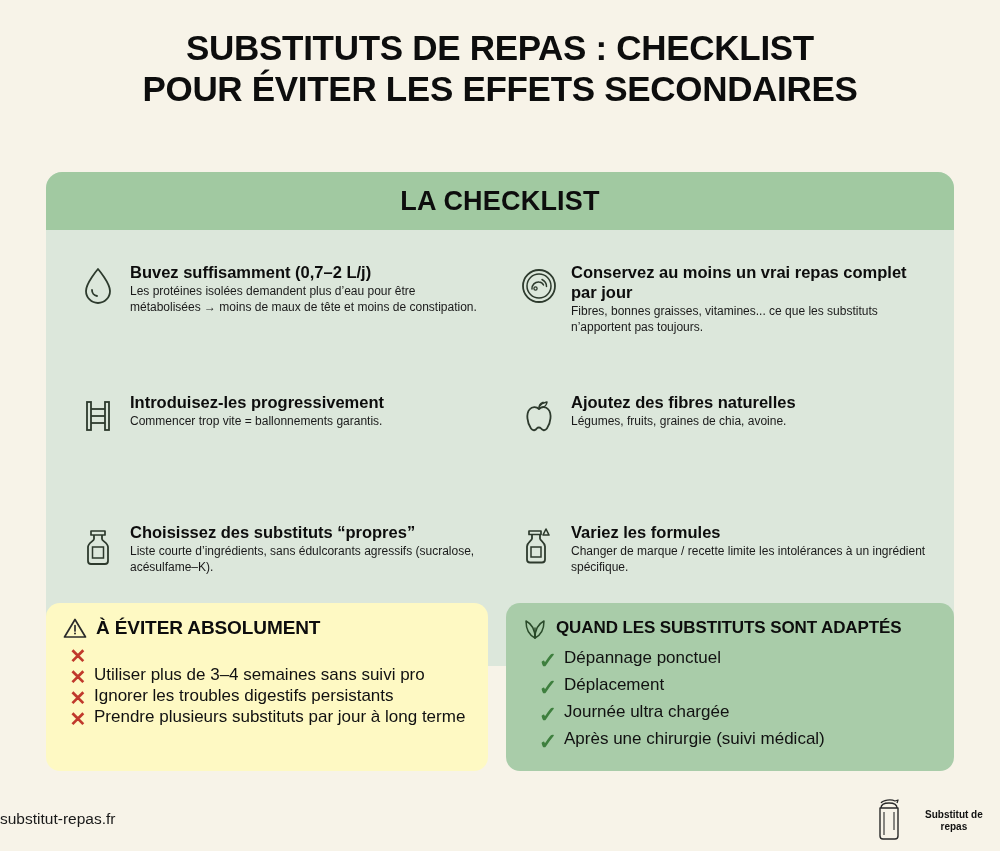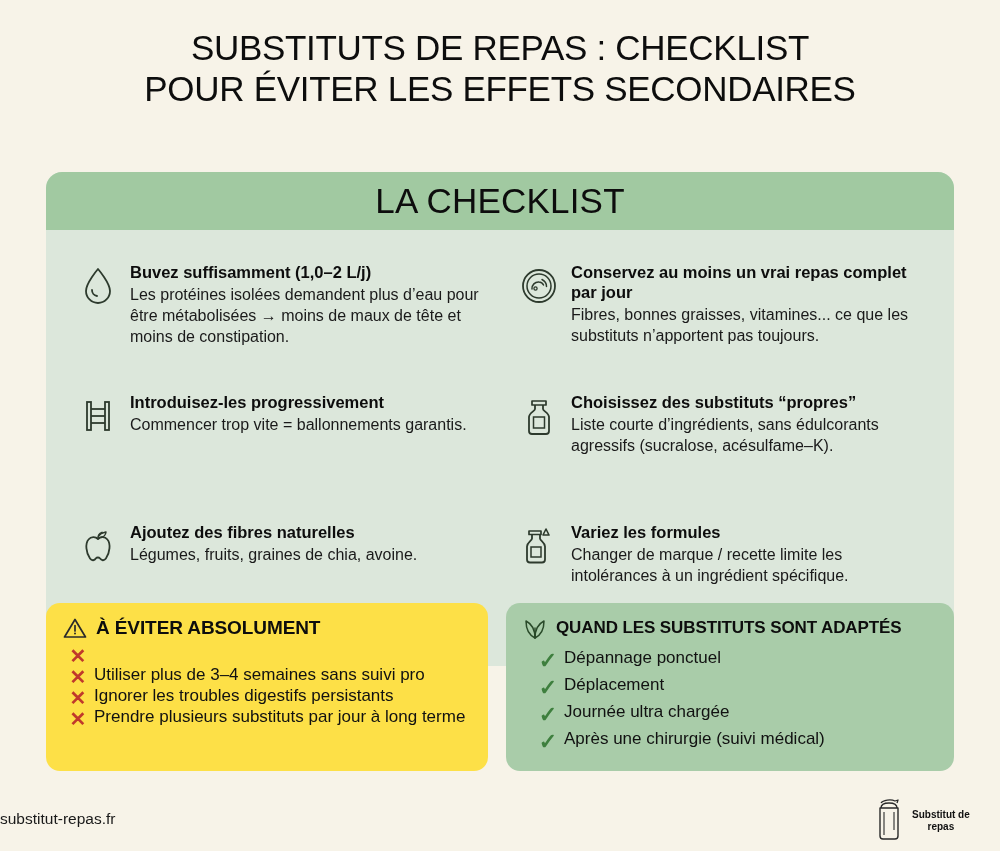--- a/index.html
+++ b/index.html
@@ -15,21 +15,21 @@
     overflow: hidden;
     position: relative;
   }
 
   
   .title-block {
     text-align: center;
     padding-top: 27px;
   }
   .title-line {
-    font-weight: normal;
+    font-weight: bold;
     font-size: 35px;
     line-height: 1.18;
     letter-spacing: -0.3px;
     color: #0D0D0D;
     white-space: nowrap;
   }
 
   
   .checklist-card {
     position: absolute;
@@ -41,22 +41,22 @@
     overflow: hidden;
   }
   .checklist-header {
     background: #A1C9A1;
     height: 58px;
     display: flex;
     align-items: center;
     justify-content: center;
   }
   .checklist-header-text {
-    font-weight: normal;
-    font-size: 35px;
+    font-weight: bold;
+    font-size: 27px;
     letter-spacing: 0.2px;
     color: #0D0D0D;
   }
   .checklist-body {
     padding: 24px 16px 26px 16px;
   }
   .grid {
     display: grid;
     grid-template-columns: 1fr 1fr;
     grid-column-gap: 6px;
@@ -81,41 +81,41 @@
   .item-icon svg { display: block; }
   .item-text { flex: 1 1 auto; padding-top: 1px; }
   .item-title {
     font-weight: bold;
     font-size: 16.5px;
     line-height: 1.2;
     color: #0D0D0D;
     margin-bottom: 1px;
   }
   .item-desc {
-    font-size: 16px;
+    font-size: 12px;
     line-height: 1.33;
     color: #1A1A1A;
   }
 
   
   .bottom-row {
     position: absolute;
     left: 46px;
     top: 603px;
     width: 908px;
     display: flex;
     gap: 18px;
   }
   .box {
     border-radius: 14px;
     padding: 12px 16px 16px 16px;
     box-sizing: border-box;
   }
   .box-avoid {
-    background: #fde047;
+    background: #fef9c3;
     width: 442px;
     min-height: 162px;
   }
   .box-good {
     background: #A9CCA9;
     width: 448px;
     min-height: 162px;
   }
   .box-header {
     display: flex;
@@ -192,21 +192,21 @@
     text-align: left;
     font-size: 15.5px;
     color: #1A1A1A;
   }
   .logo {
     position: absolute;
     left: 872px;
     top: 796px;
     display: flex;
     align-items: center;
-    gap: 6px;
+    gap: 19px;
   }
   .logo-text {
     font-size: 10px;
     font-weight: bold;
     line-height: 1.2;
     color: #111111;
     text-align: center;
     white-space: pre-line;
   }
 </style>
@@ -226,21 +226,21 @@
     <div class="grid">
 
       <div class="item">
         <div class="item-icon">
           <svg width="34" height="40" viewBox="0 0 34 40">
             <path d="M17 3 C17 3 5 17 5 25 a12 12 0 0 0 24 0 C29 17 17 3 17 3 Z" fill="none" stroke="#2D3A2D" stroke-width="1.8" stroke-linejoin="round"></path>
             <path d="M11 24 a6 6 0 0 0 5 6" fill="none" stroke="#2D3A2D" stroke-width="1.8" stroke-linecap="round"></path>
           </svg>
         </div>
         <div class="item-text">
-          <div class="item-title">Buvez suffisamment (1,0–2 L/j)</div>
+          <div class="item-title">Buvez suffisamment (0,7–2 L/j)</div>
           <div class="item-desc">Les protéines isolées demandent plus d’eau pour être métabolisées → moins de maux de tête et moins de constipation.</div>
         </div>
       </div>
 
       <div class="item">
         <div class="item-icon">
           <svg width="38" height="38" viewBox="0 0 38 38">
             <circle cx="19" cy="19" r="16" fill="none" stroke="#2D3A2D" stroke-width="1.8"></circle>
             <circle cx="19" cy="19" r="12" fill="none" stroke="#2D3A2D" stroke-width="1.5"></circle>
             <path d="M12 22 a6.5 6.5 0 0 1 7-7 a5 5 0 0 1 4.5 3" fill="none" stroke="#2D3A2D" stroke-width="1.5" stroke-linecap="round"></path>
@@ -265,43 +265,43 @@
           </svg>
         </div>
         <div class="item-text">
           <div class="item-title">Introduisez-les progressivement</div>
           <div class="item-desc">Commencer trop vite = ballonnements garantis.</div>
         </div>
       </div>
 
       <div class="item">
         <div class="item-icon">
+          <svg width="36" height="40" viewBox="0 0 36 40">
+            <path d="M18 13 c-2.5-2.5-7-2.5-9.5 0.5 C5 17.5 6 27 10 32.5 c2 2.7 4.5 2 6-0.2 c0.8-1.1 3-1.1 3.8 0 c1.6 2.2 4.1 2.9 6.1 0.2 c4-5.5 5-15 1.5-19 C25 10.5 20.5 10.5 18 13 Z" fill="none" stroke="#2D3A2D" stroke-width="1.8" stroke-linejoin="round"></path>
+            <path d="M18 12.5 c0-3 1.5-5 4-6" fill="none" stroke="#2D3A2D" stroke-width="1.7" stroke-linecap="round"></path>
+            <path d="M18.5 10 c2.5-3.5 6-3.5 7.5-4 c-0.3 3-2.5 5.3-5.5 5.3" fill="none" stroke="#2D3A2D" stroke-width="1.5" stroke-linejoin="round"></path>
+          </svg>
+        </div>
+        <div class="item-text">
+          <div class="item-title">Ajoutez des fibres naturelles</div>
+          <div class="item-desc">Légumes, fruits, graines de chia, avoine.</div>
+        </div>
+      </div>
+
+      <div class="item">
+        <div class="item-icon">
           <svg width="34" height="42" viewBox="0 0 34 42">
             <path d="M10 6 h14 v4 h-14 Z" fill="none" stroke="#2D3A2D" stroke-width="1.7" stroke-linejoin="round"></path>
             <path d="M13 10 v4 c0 2-6 4-6 8 v14 a3 3 0 0 0 3 3 h14 a3 3 0 0 0 3-3 V22 c0-4-6-6-6-8 v-4" fill="none" stroke="#2D3A2D" stroke-width="1.8" stroke-linejoin="round"></path>
             <rect x="11.5" y="22" width="11" height="11" fill="none" stroke="#2D3A2D" stroke-width="1.5"></rect>
           </svg>
         </div>
         <div class="item-text">
           <div class="item-title">Choisissez des substituts “propres”</div>
           <div class="item-desc">Liste courte d’ingrédients, sans édulcorants agressifs (sucralose, acésulfame–K).</div>
-        </div>
-      </div>
-
-      <div class="item">
-        <div class="item-icon">
-          <svg width="36" height="40" viewBox="0 0 36 40">
-            <path d="M18 13 c-2.5-2.5-7-2.5-9.5 0.5 C5 17.5 6 27 10 32.5 c2 2.7 4.5 2 6-0.2 c0.8-1.1 3-1.1 3.8 0 c1.6 2.2 4.1 2.9 6.1 0.2 c4-5.5 5-15 1.5-19 C25 10.5 20.5 10.5 18 13 Z" fill="none" stroke="#2D3A2D" stroke-width="1.8" stroke-linejoin="round"></path>
-            <path d="M18 12.5 c0-3 1.5-5 4-6" fill="none" stroke="#2D3A2D" stroke-width="1.7" stroke-linecap="round"></path>
-            <path d="M18.5 10 c2.5-3.5 6-3.5 7.5-4 c-0.3 3-2.5 5.3-5.5 5.3" fill="none" stroke="#2D3A2D" stroke-width="1.5" stroke-linejoin="round"></path>
-          </svg>
-        </div>
-        <div class="item-text">
-          <div class="item-title">Ajoutez des fibres naturelles</div>
-          <div class="item-desc">Légumes, fruits, graines de chia, avoine.</div>
         </div>
       </div>
 
       <div class="item">
         <div class="item-icon">
           <svg width="36" height="42" viewBox="0 0 36 42">
             <path d="M8 6 h12 v3.5 h-12 Z" fill="none" stroke="#2D3A2D" stroke-width="1.7" stroke-linejoin="round"></path>
             <path d="M11 9.5 v4 c0 2-5 4-5 8 v13 a3 3 0 0 0 3 3 h12 a3 3 0 0 0 3-3 V21.5 c0-4-5-6-5-8 v-4" fill="none" stroke="#2D3A2D" stroke-width="1.8" stroke-linejoin="round"></path>
             <rect x="10" y="22" width="10" height="10" fill="none" stroke="#2D3A2D" stroke-width="1.5"></rect>
             <path d="M25 4 l3 6 h-6 Z" fill="none" stroke="#2D3A2D" stroke-width="1.6" stroke-linejoin="round"></path>

